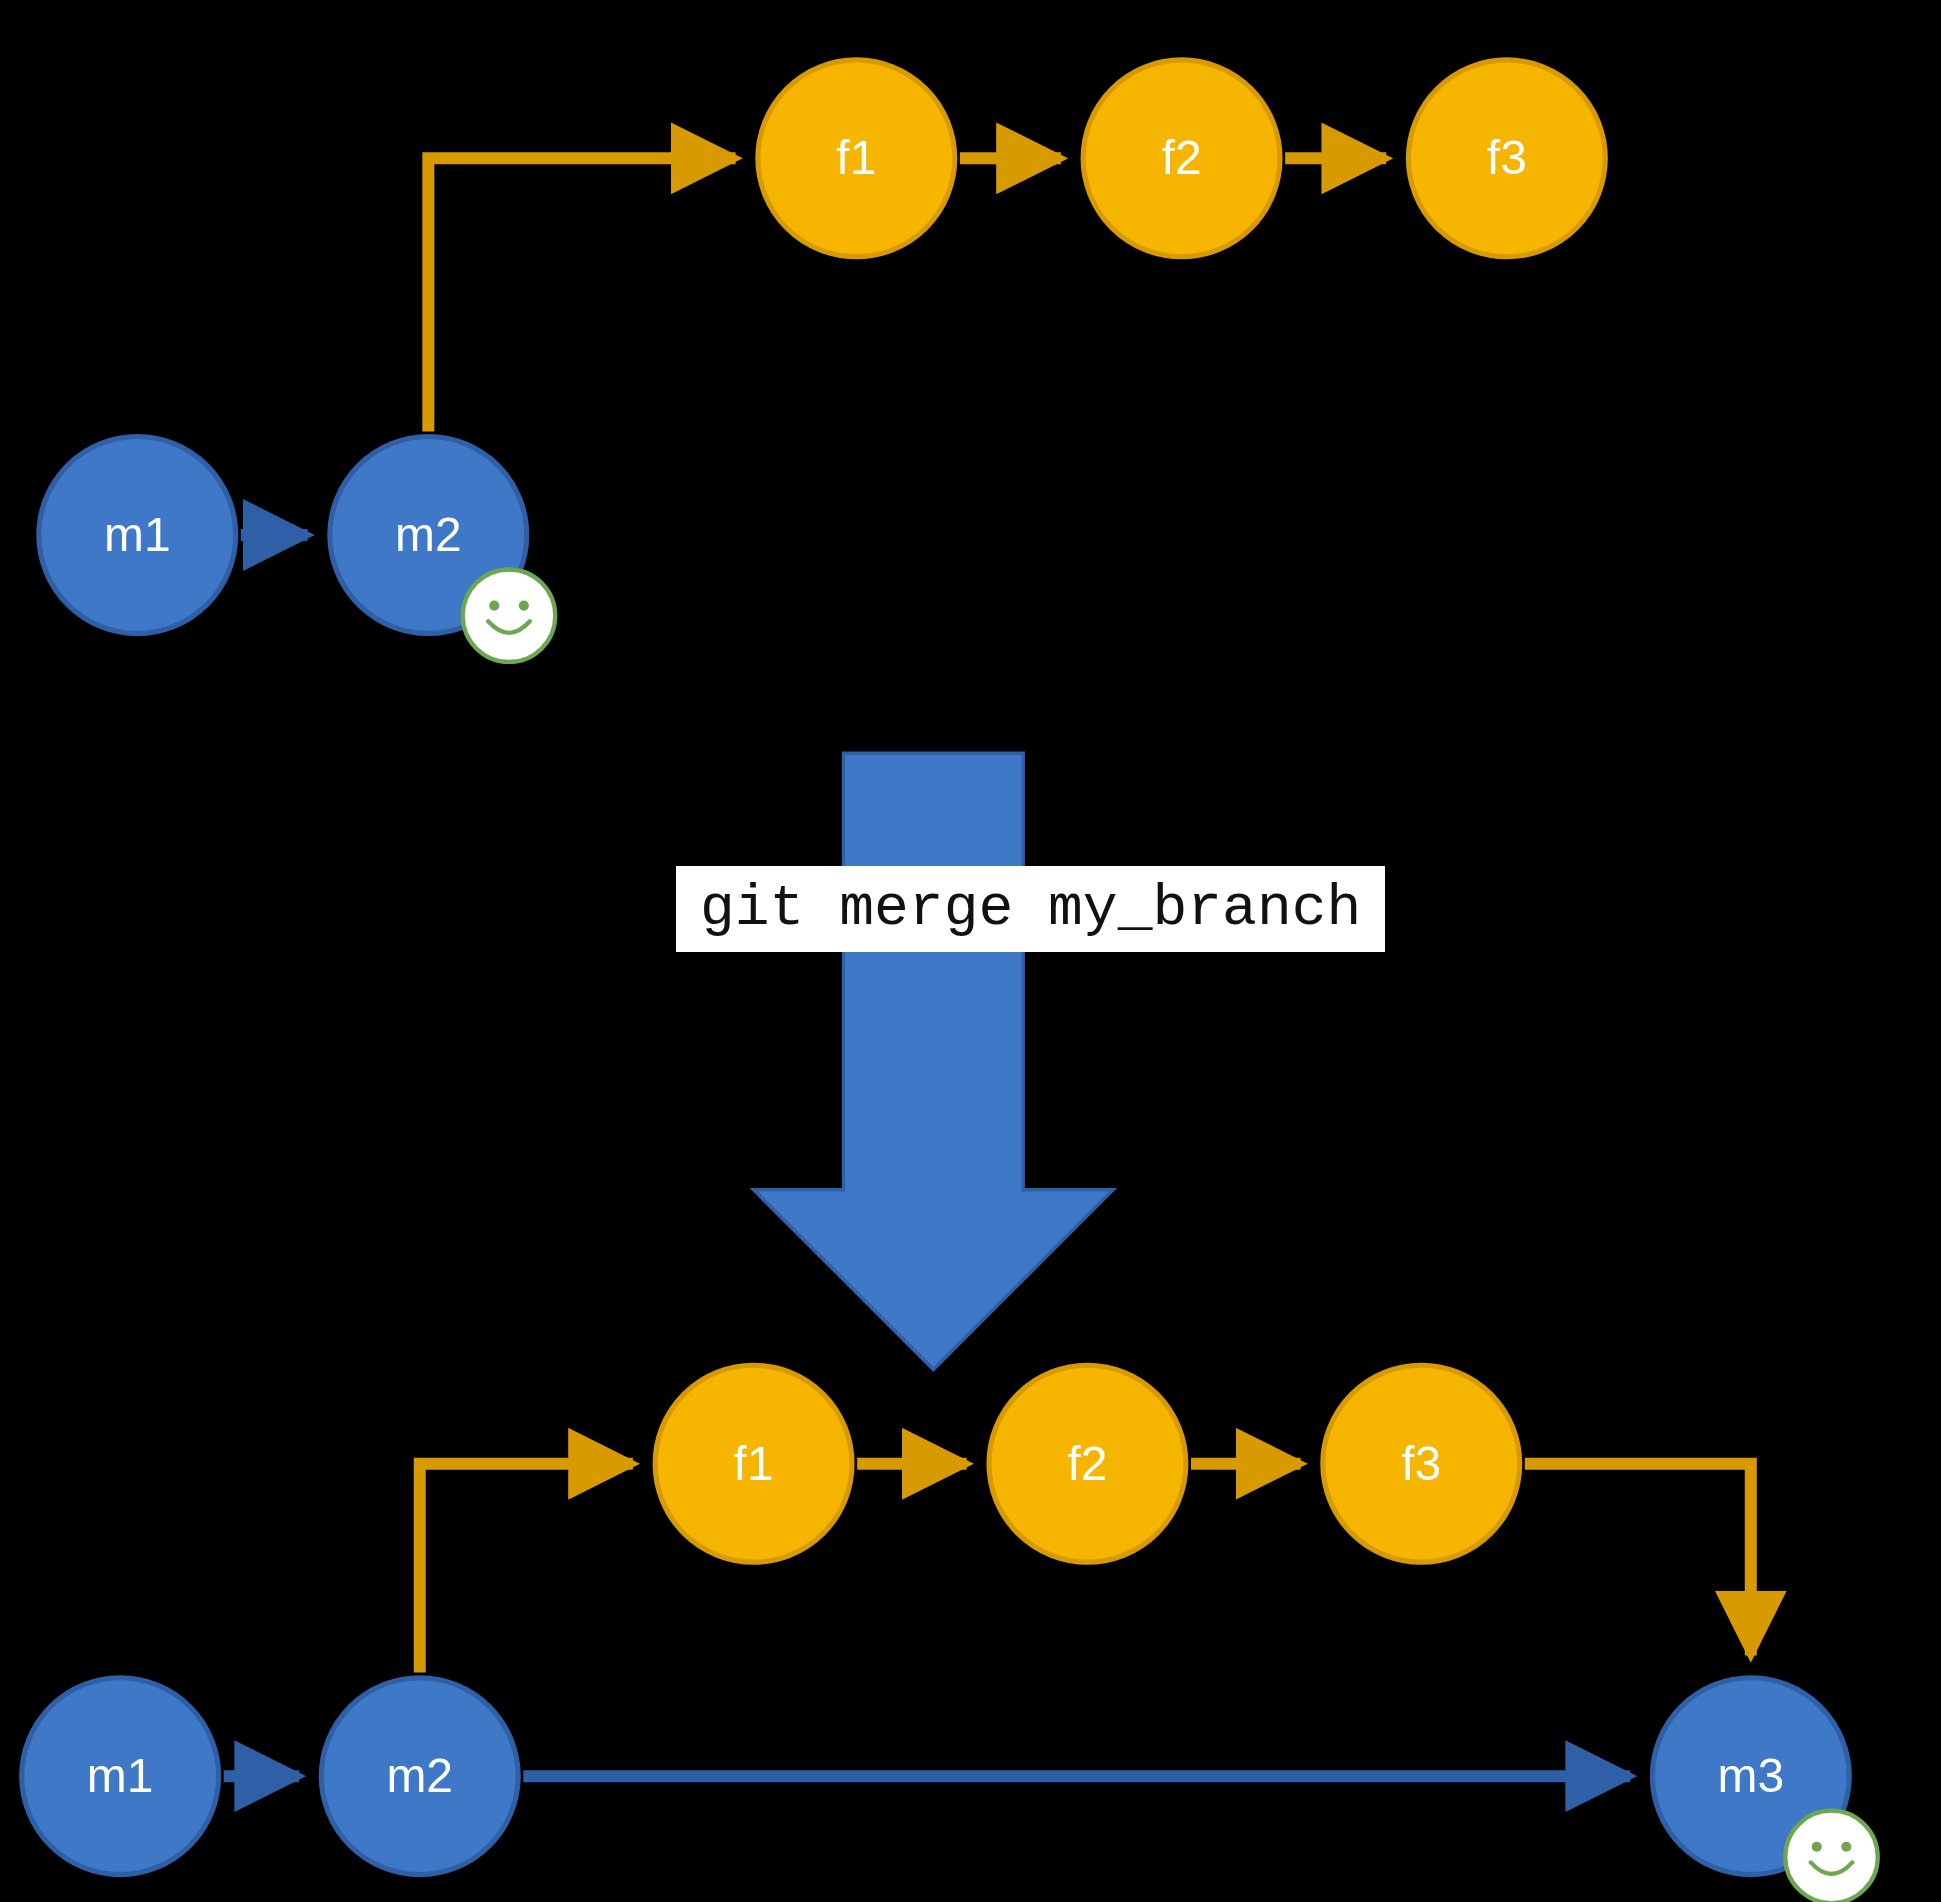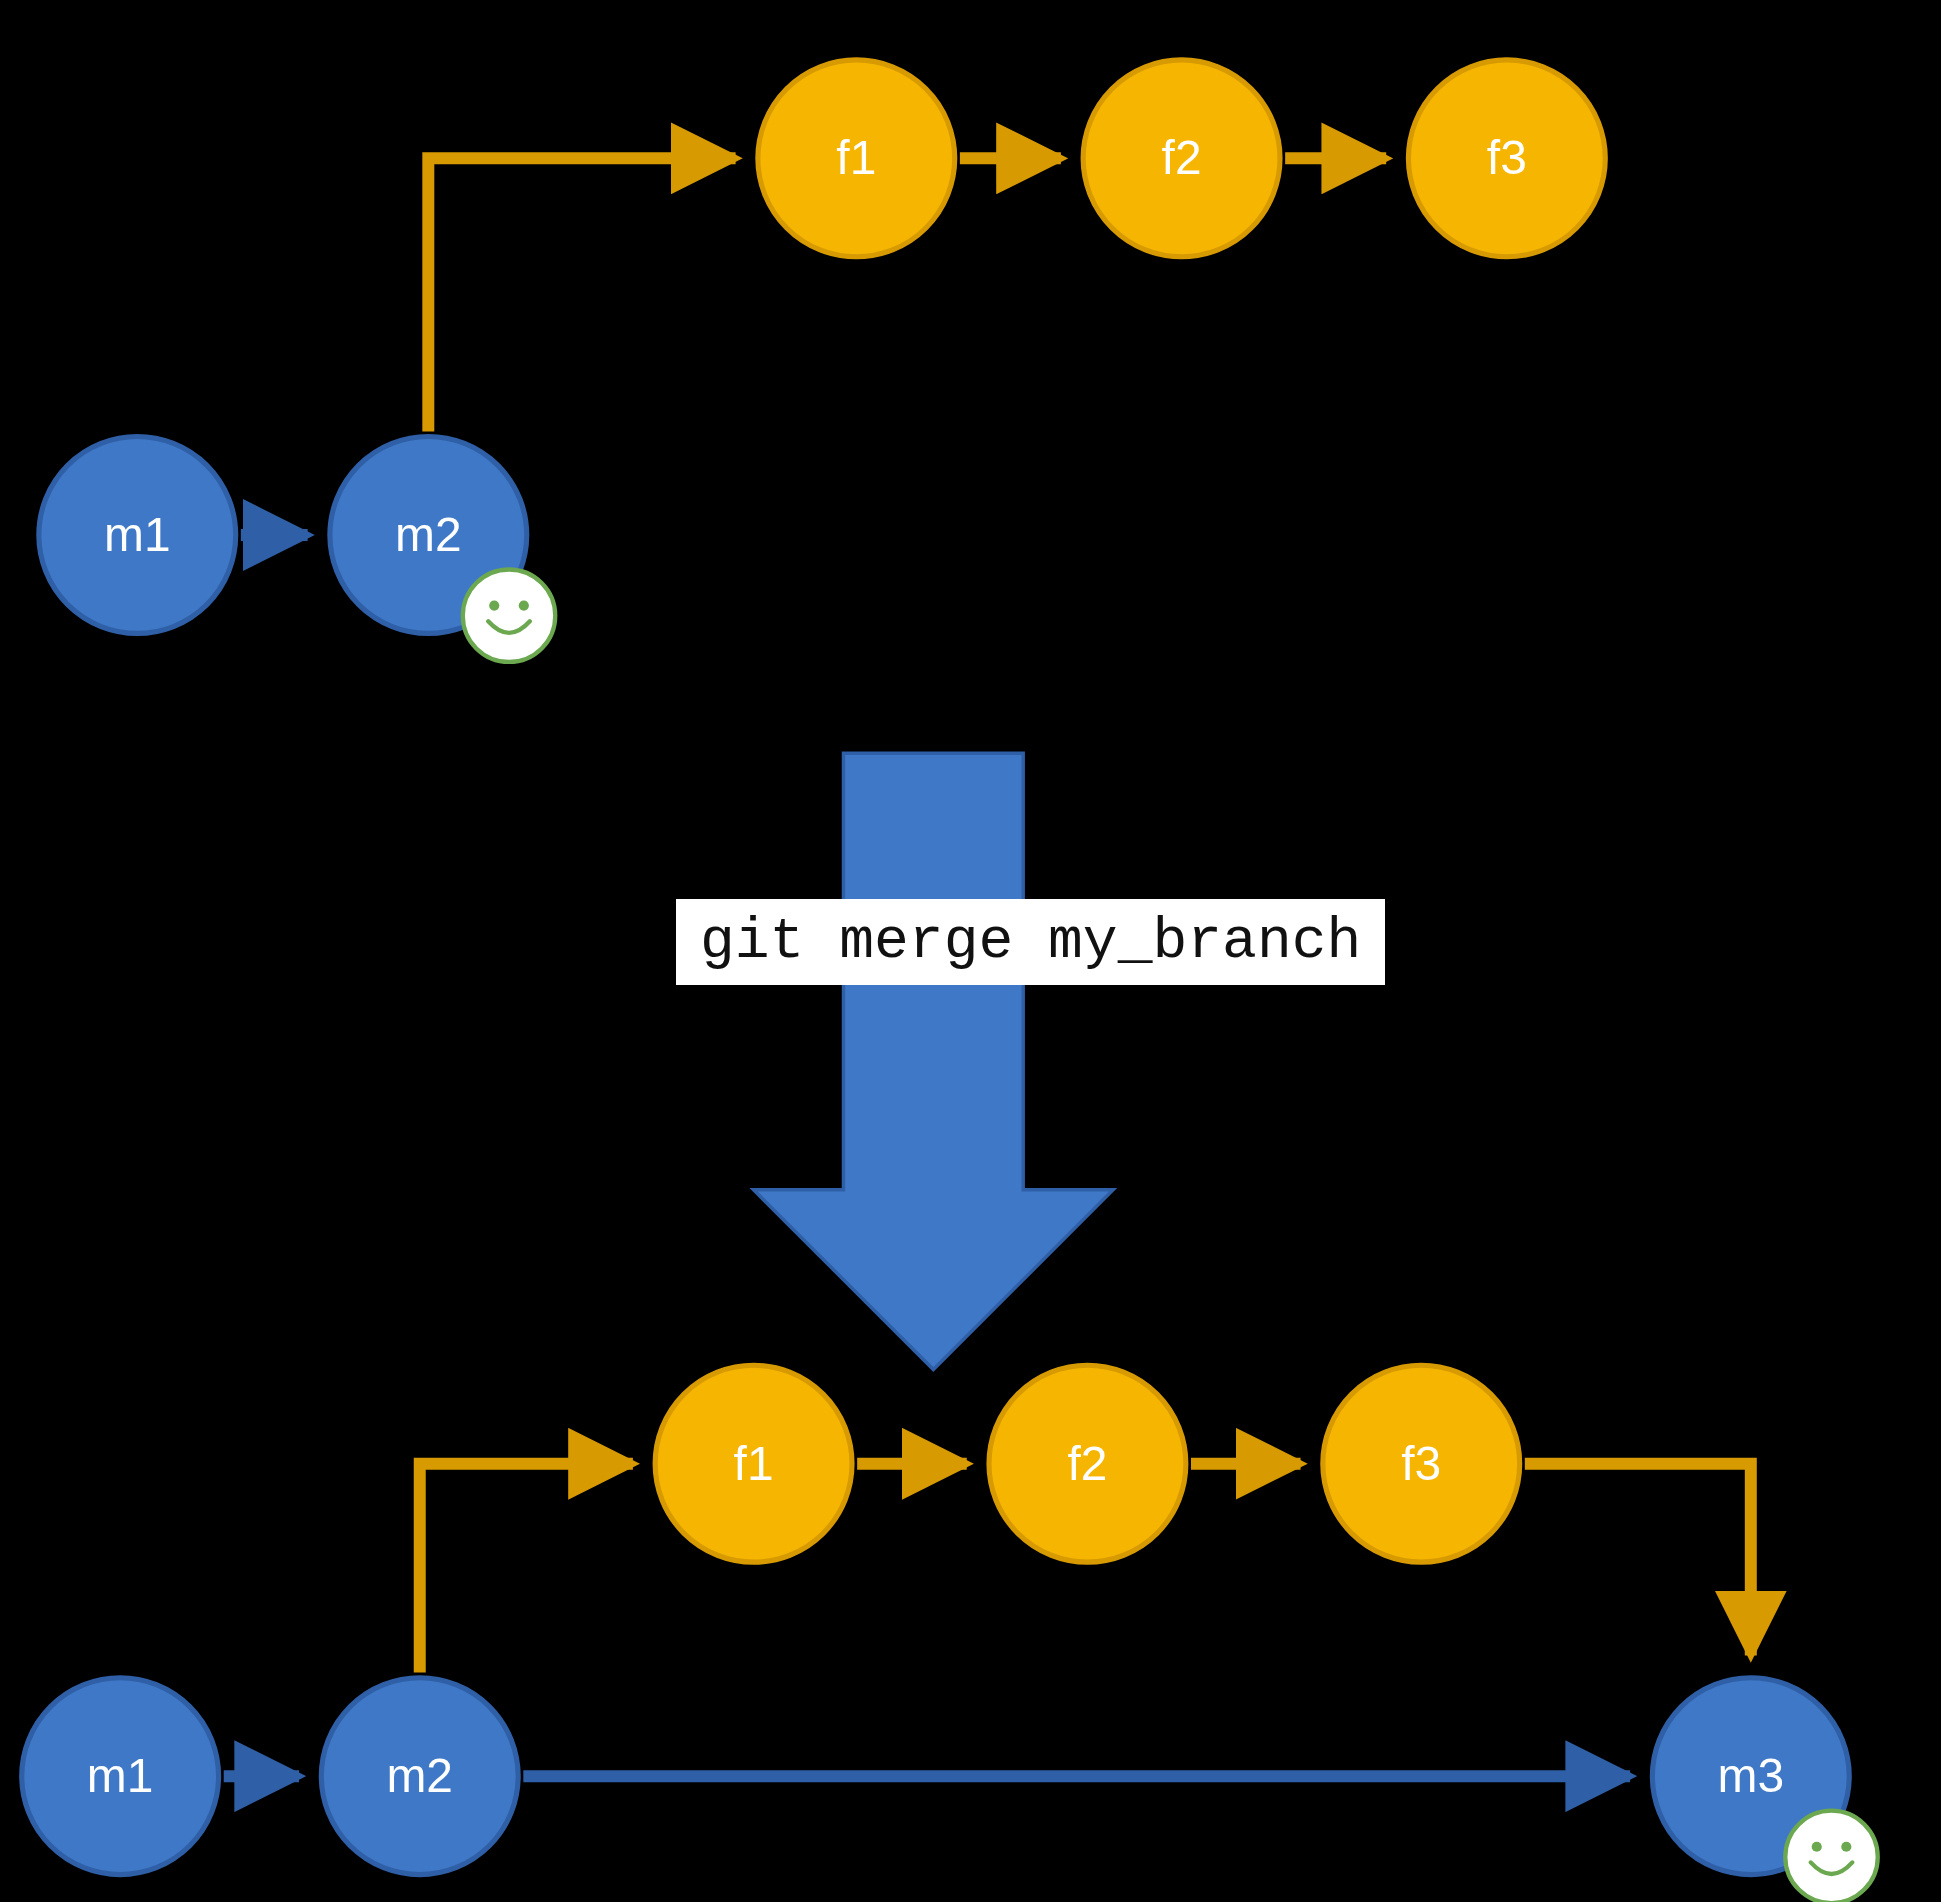--- a/index.html
+++ b/index.html
@@ -96,14 +96,14 @@
       <text x="2045" y="2079" text-anchor="middle" dominant-baseline="middle" fill="#FFFFFF" font-size="56" font-family="Arial">m3</text>
       <g>
         <circle cx="2139.3" cy="2169.3" r="54" fill="#FFFFFF" stroke="#6BA84F" stroke-width="5"></circle>
         <circle cx="2122.02" cy="2157.42" r="5.94" fill="#6BA84F"></circle>
         <circle cx="2156.5800000000004" cy="2157.42" r="5.94" fill="#6BA84F"></circle>
         <path d="M 2115 2175.78 Q 2139.3 2202.78 2163.6000000000004 2175.78" fill="none" stroke="#6BA84F" stroke-width="5" stroke-linecap="round"></path>
       </g>
     </g>
   </svg>
 
-<div class="cmd-box" style="left:676px; top:899px;font-family:Liberation Mono, monospace;">git merge my_branch</div>
+<div class="cmd-box" style="left:676px; top:866px;font-family:Liberation Mono, monospace;">git merge my_branch</div>
 
 
 </body></html>

